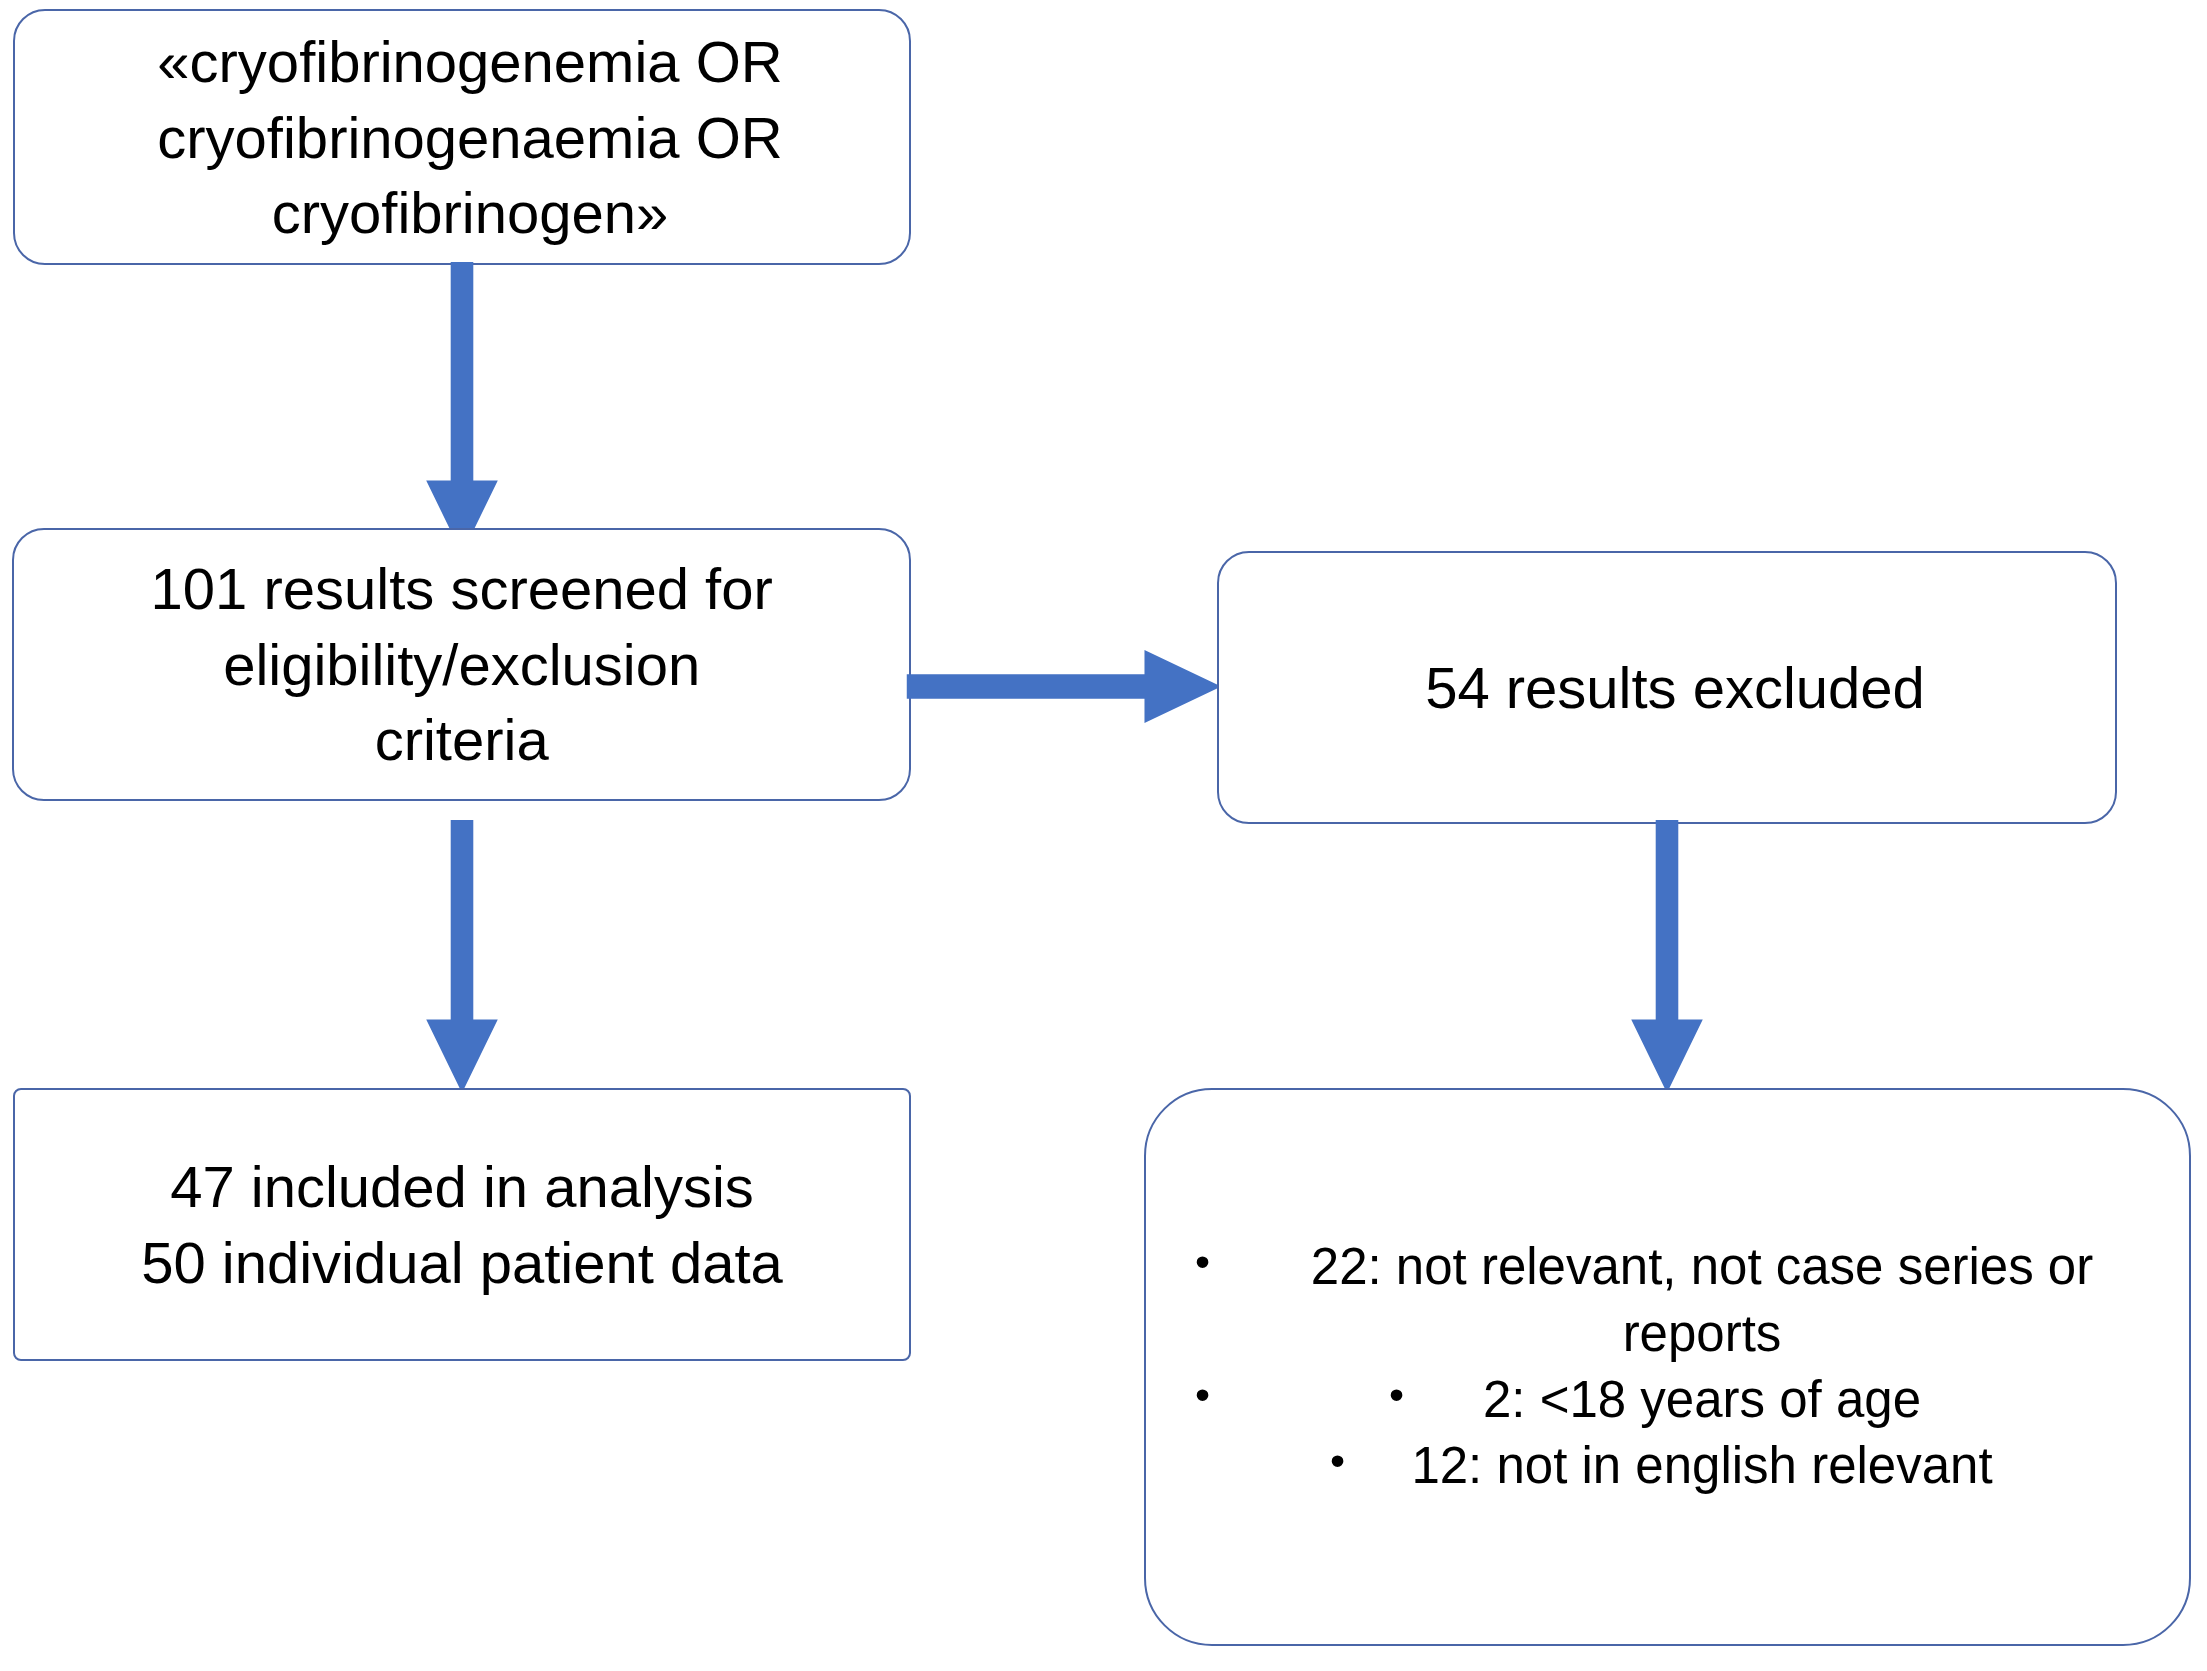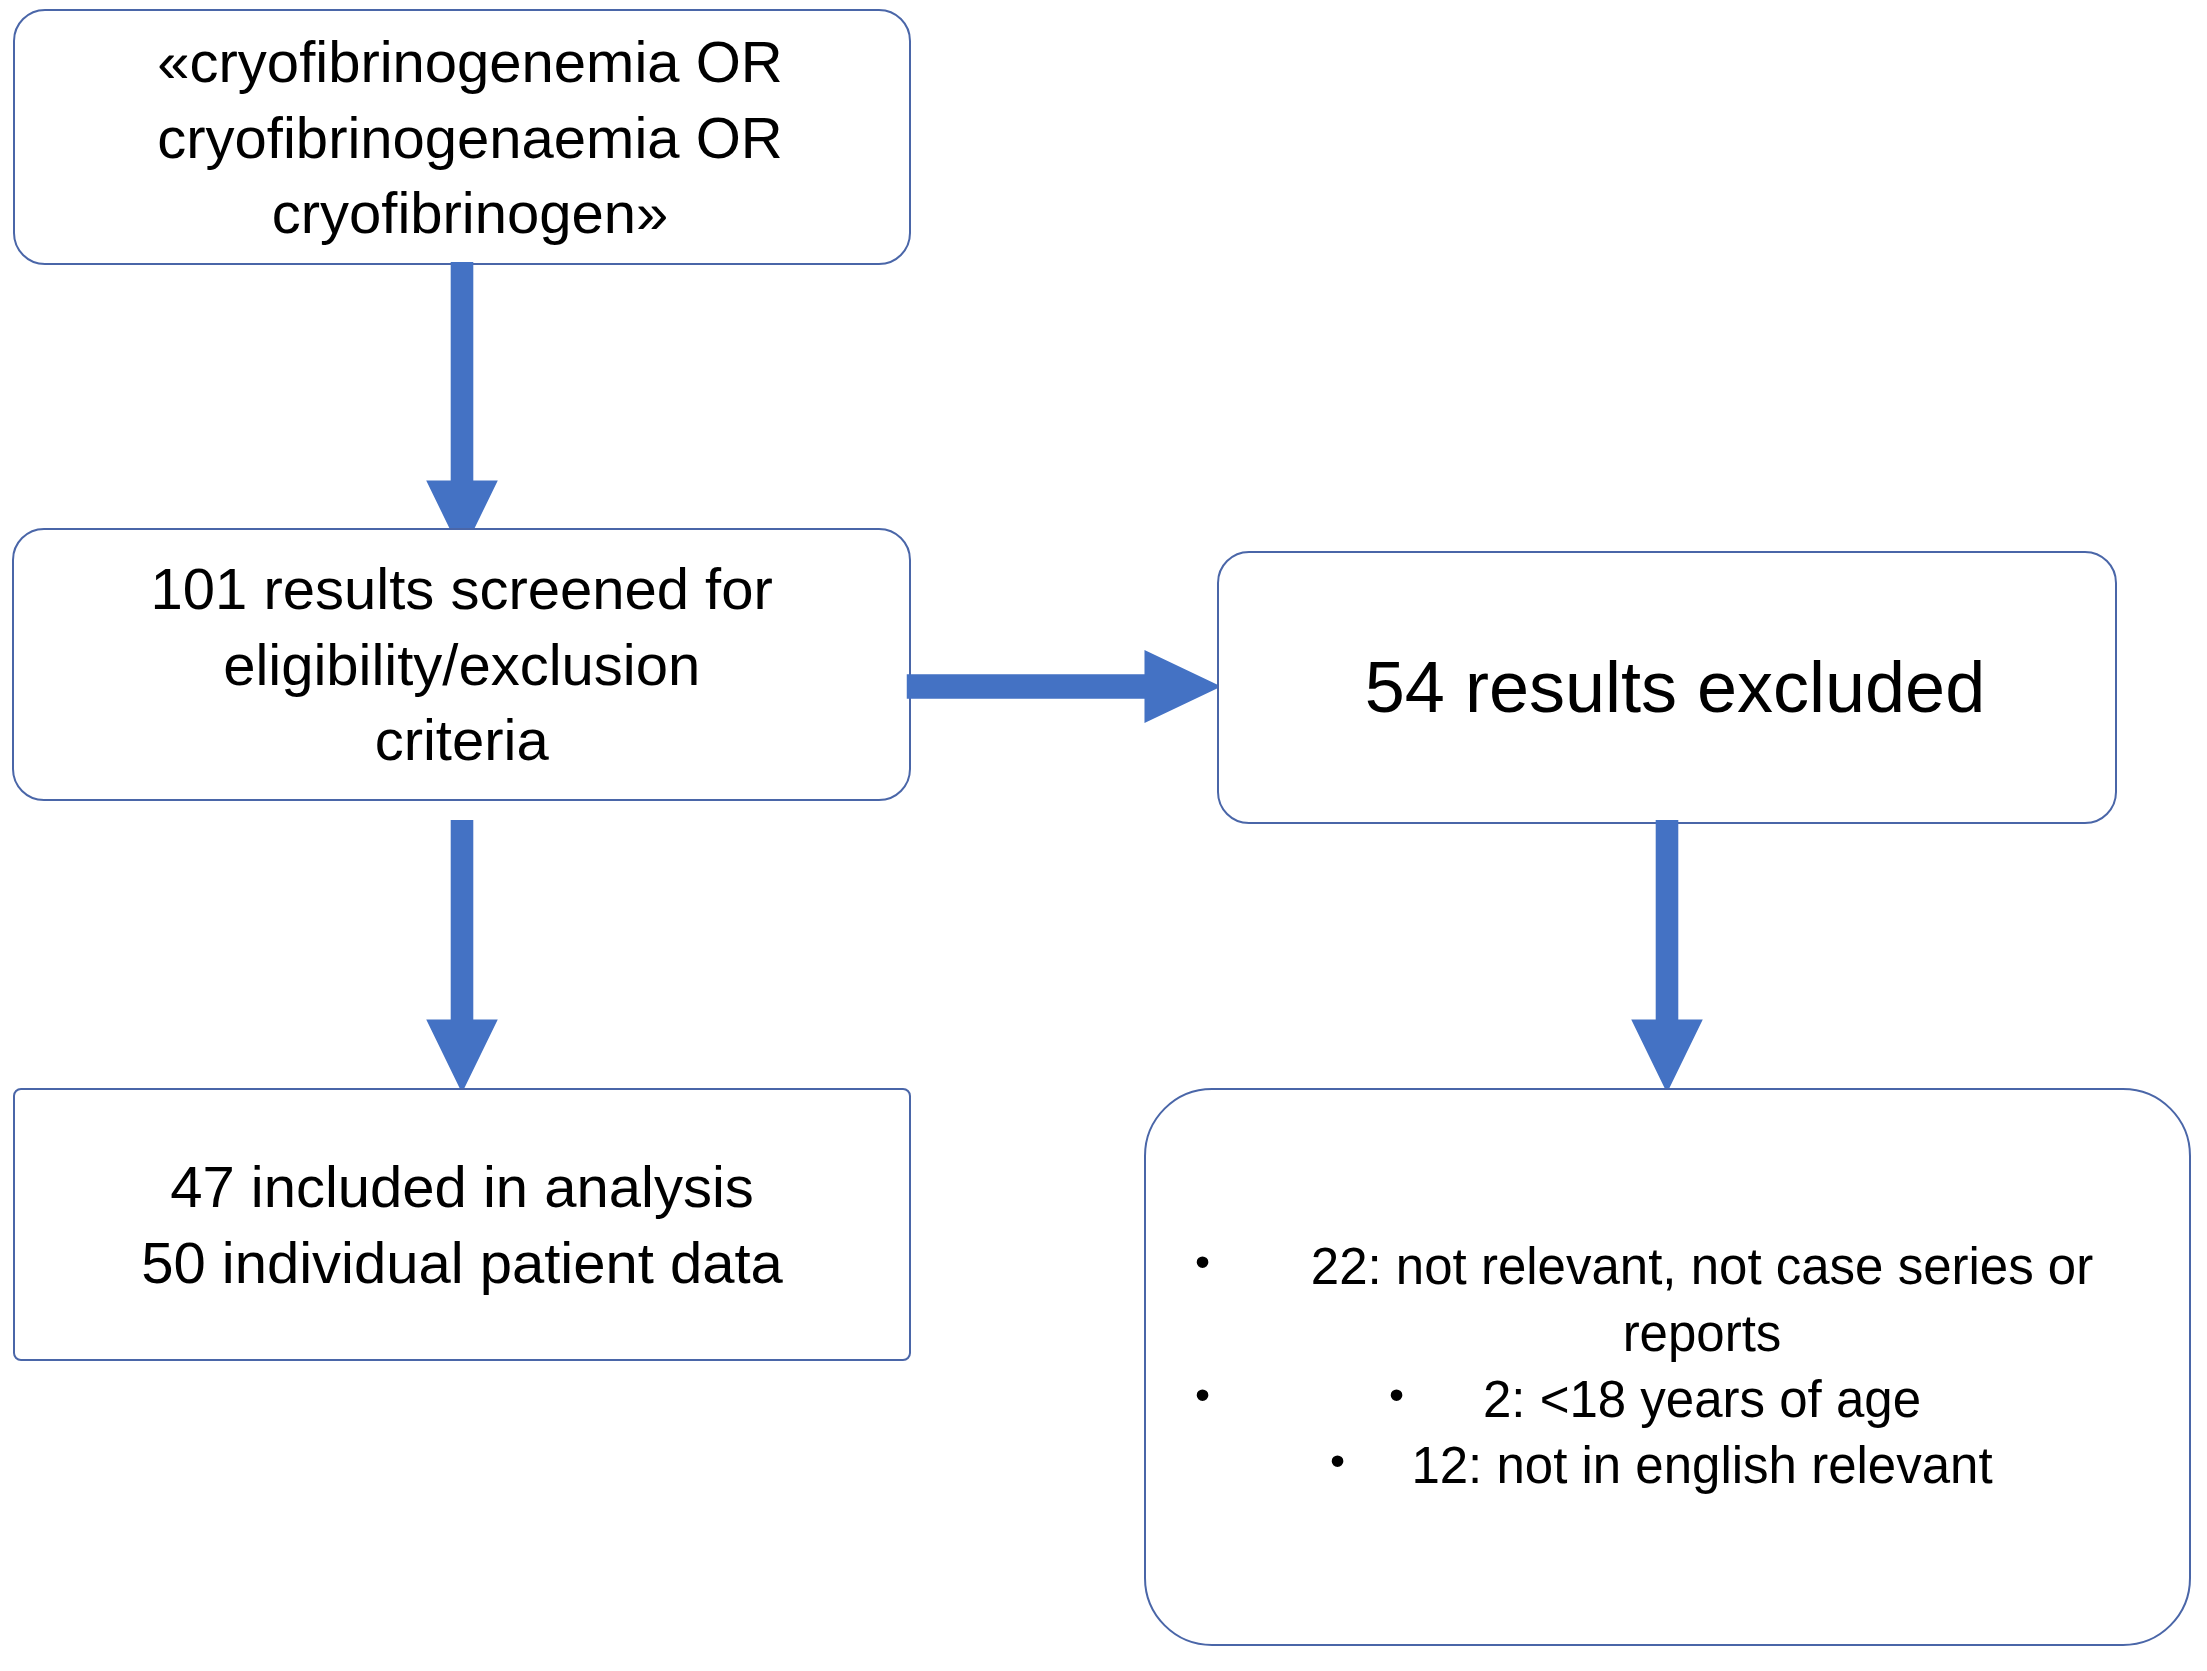--- a/index.html
+++ b/index.html
@@ -50,21 +50,21 @@
   #node-screened {
     left: 12.2px;  top: 528px;
     width: 899px; height: 273px;
     border-radius: 32px;
     font-size: 58px;
   }
   #node-excluded {
     left: 1217px; top: 551px;
     width: 900px; height: 273px;
     border-radius: 32px;
-    font-size: 72px;
+    font-size: 58px;
     padding-left: 16px;
   }
   #node-included {
     left: 13px;  top: 1088px;
     width: 898px; height: 273px;
     border-radius: 8px;
     font-size: 58px;
   }
   #node-reasons {
     left: 1144px; top: 1088px;

